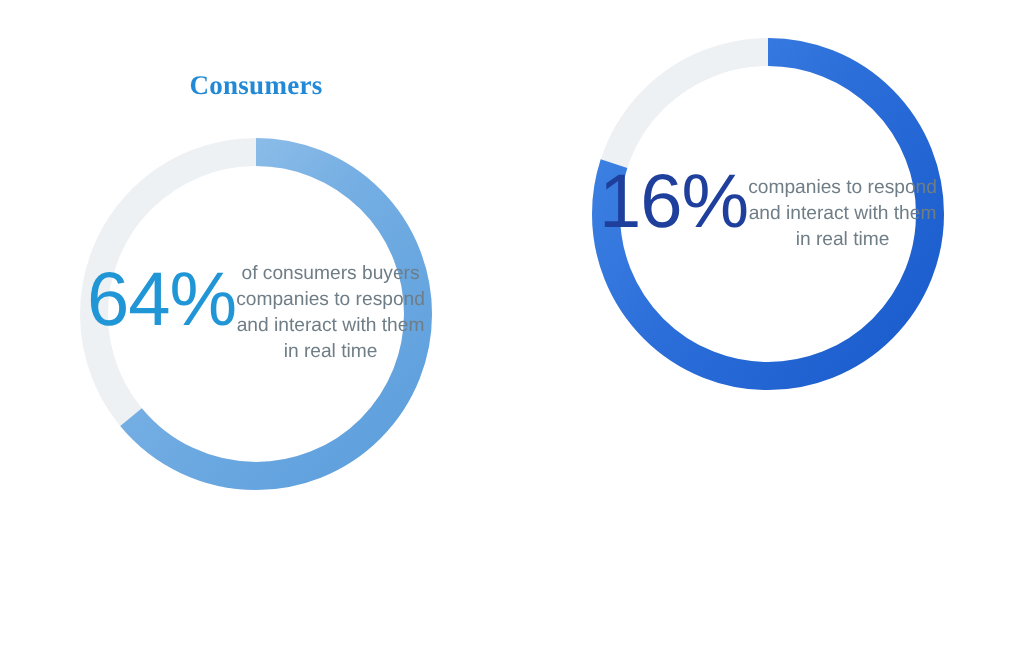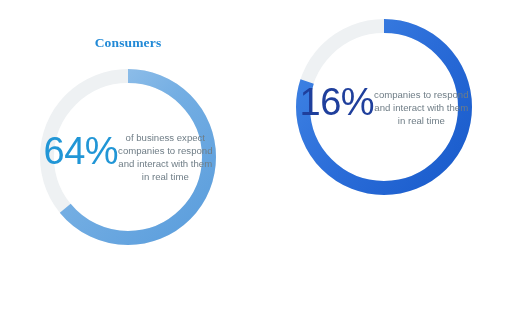--- a/index.html
+++ b/index.html
@@ -109,21 +109,21 @@
             <stop offset="100%" stop-color="#5d9fdd"></stop>
           </linearGradient>
         </defs>
         <circle cx="95" cy="95" r="81" fill="none" stroke="#eef1f3" stroke-width="14"></circle>
         <circle cx="95" cy="95" r="81" fill="none" stroke="url(#gradConsumers)" stroke-width="14" stroke-dasharray="325.72 183.22" stroke-dashoffset="0" transform="rotate(-90 95 95)"></circle>
       </svg>
 
       <div class="donut-center">
         <div class="pct">64%</div>
         <div class="desc">
-          <span class="desc-line">of business expect</span>
+          <span class="desc-line">of consumers buyers</span>
           <span class="desc-line">companies to respond</span>
           <span class="desc-line">and interact with them</span>
           <span class="desc-line">in real time</span>
         </div>
       </div>
     </div>
   </div>
 
   <div class="panel panel-business">
 

